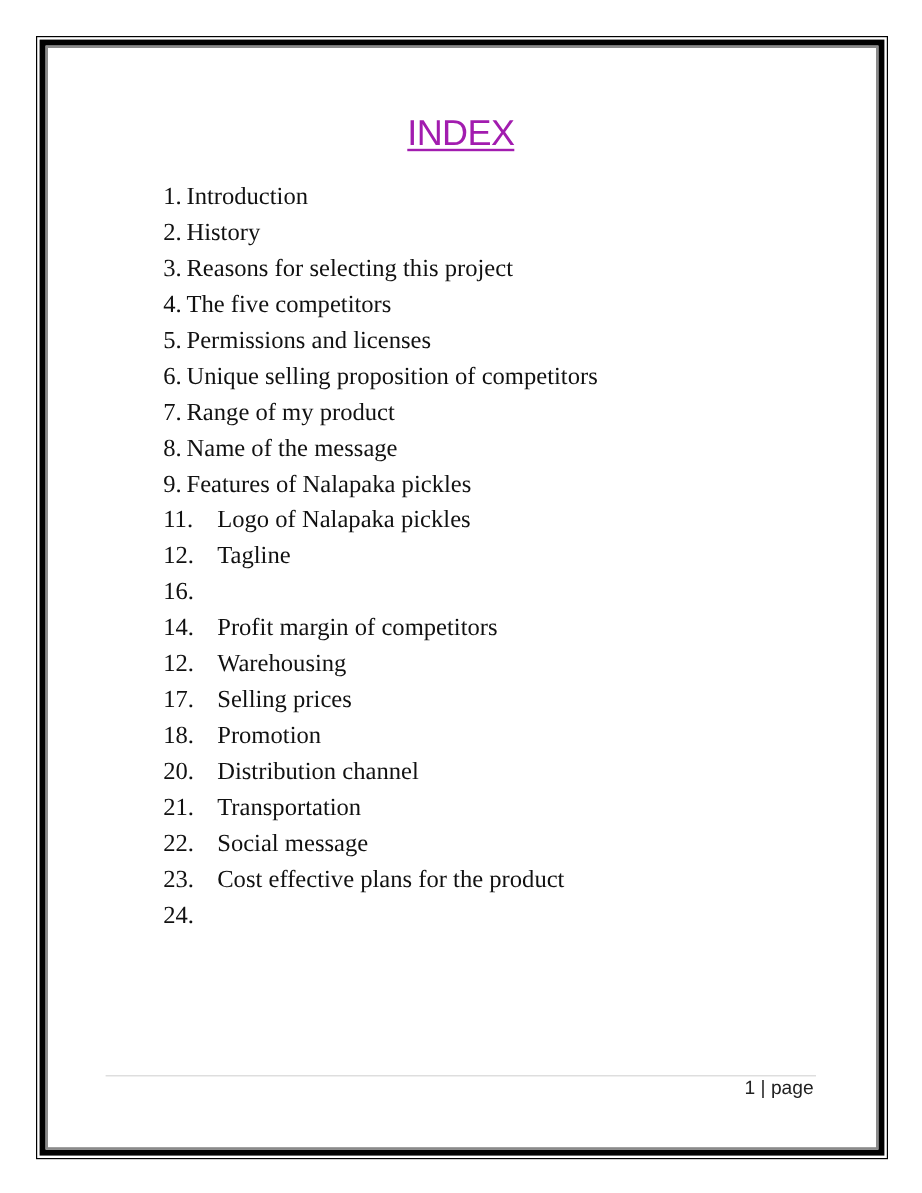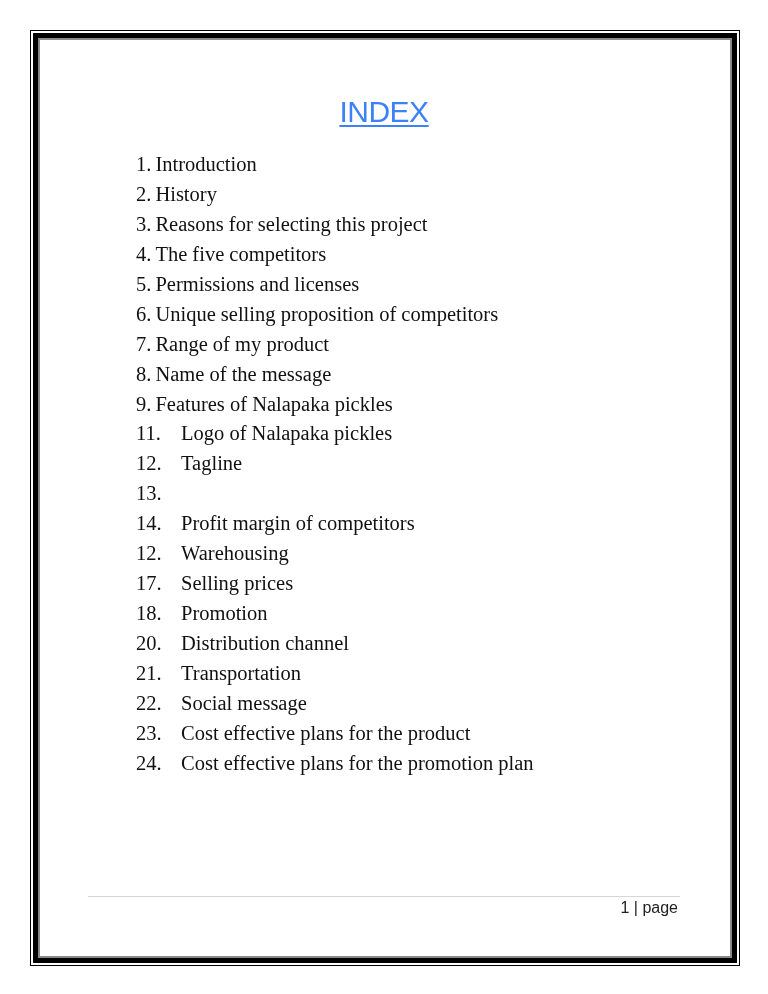--- a/index.html
+++ b/index.html
@@ -39,21 +39,21 @@
       box-sizing: border-box;
     }
     .index-title {
       position: absolute;
       left: 0;
       width: 768px;
       top: 92px;
       text-align: center;
       font-family: "Liberation Sans", sans-serif;
       font-size: 30px;
-      color: #3b82f6;
+      color: #a21caf;
       line-height: 40px;
       letter-spacing: -0.5px;
     }
     .index-title span {
       text-decoration: underline;
       text-decoration-thickness: 2px;
       text-underline-offset: 3px;
     }
     .toc-list {
       position: absolute;
@@ -149,21 +149,21 @@
     </li>
   <li class="toc-item">
       <span class="toc-num-long">11.</span>
       <span>Logo of Nalapaka pickles</span>
     </li>
   <li class="toc-item">
       <span class="toc-num-long">12.</span>
       <span>Tagline</span>
     </li>
   <li class="toc-item">
-      <span class="toc-num-long">13.</span>
+      <span class="toc-num-long">16.</span>
     </li>
   <li class="toc-item">
       <span class="toc-num-long">14.</span>
       <span>Profit margin of competitors</span>
     </li>
   <li class="toc-item">
       <span class="toc-num-long">12.</span>
       <span>Warehousing</span>
     </li>
   <li class="toc-item">
@@ -185,18 +185,17 @@
   <li class="toc-item">
       <span class="toc-num-long">22.</span>
       <span>Social message</span>
     </li>
   <li class="toc-item">
       <span class="toc-num-long">23.</span>
       <span>Cost effective plans for the product</span>
     </li>
   <li class="toc-item">
       <span class="toc-num-long">24.</span>
-      <span>Cost effective plans for the promotion plan</span>
     </li>
 </ul>
 
 <div class="footer-rule"></div>
 <div class="page-number">1 | page</div>
 
 </body></html>

